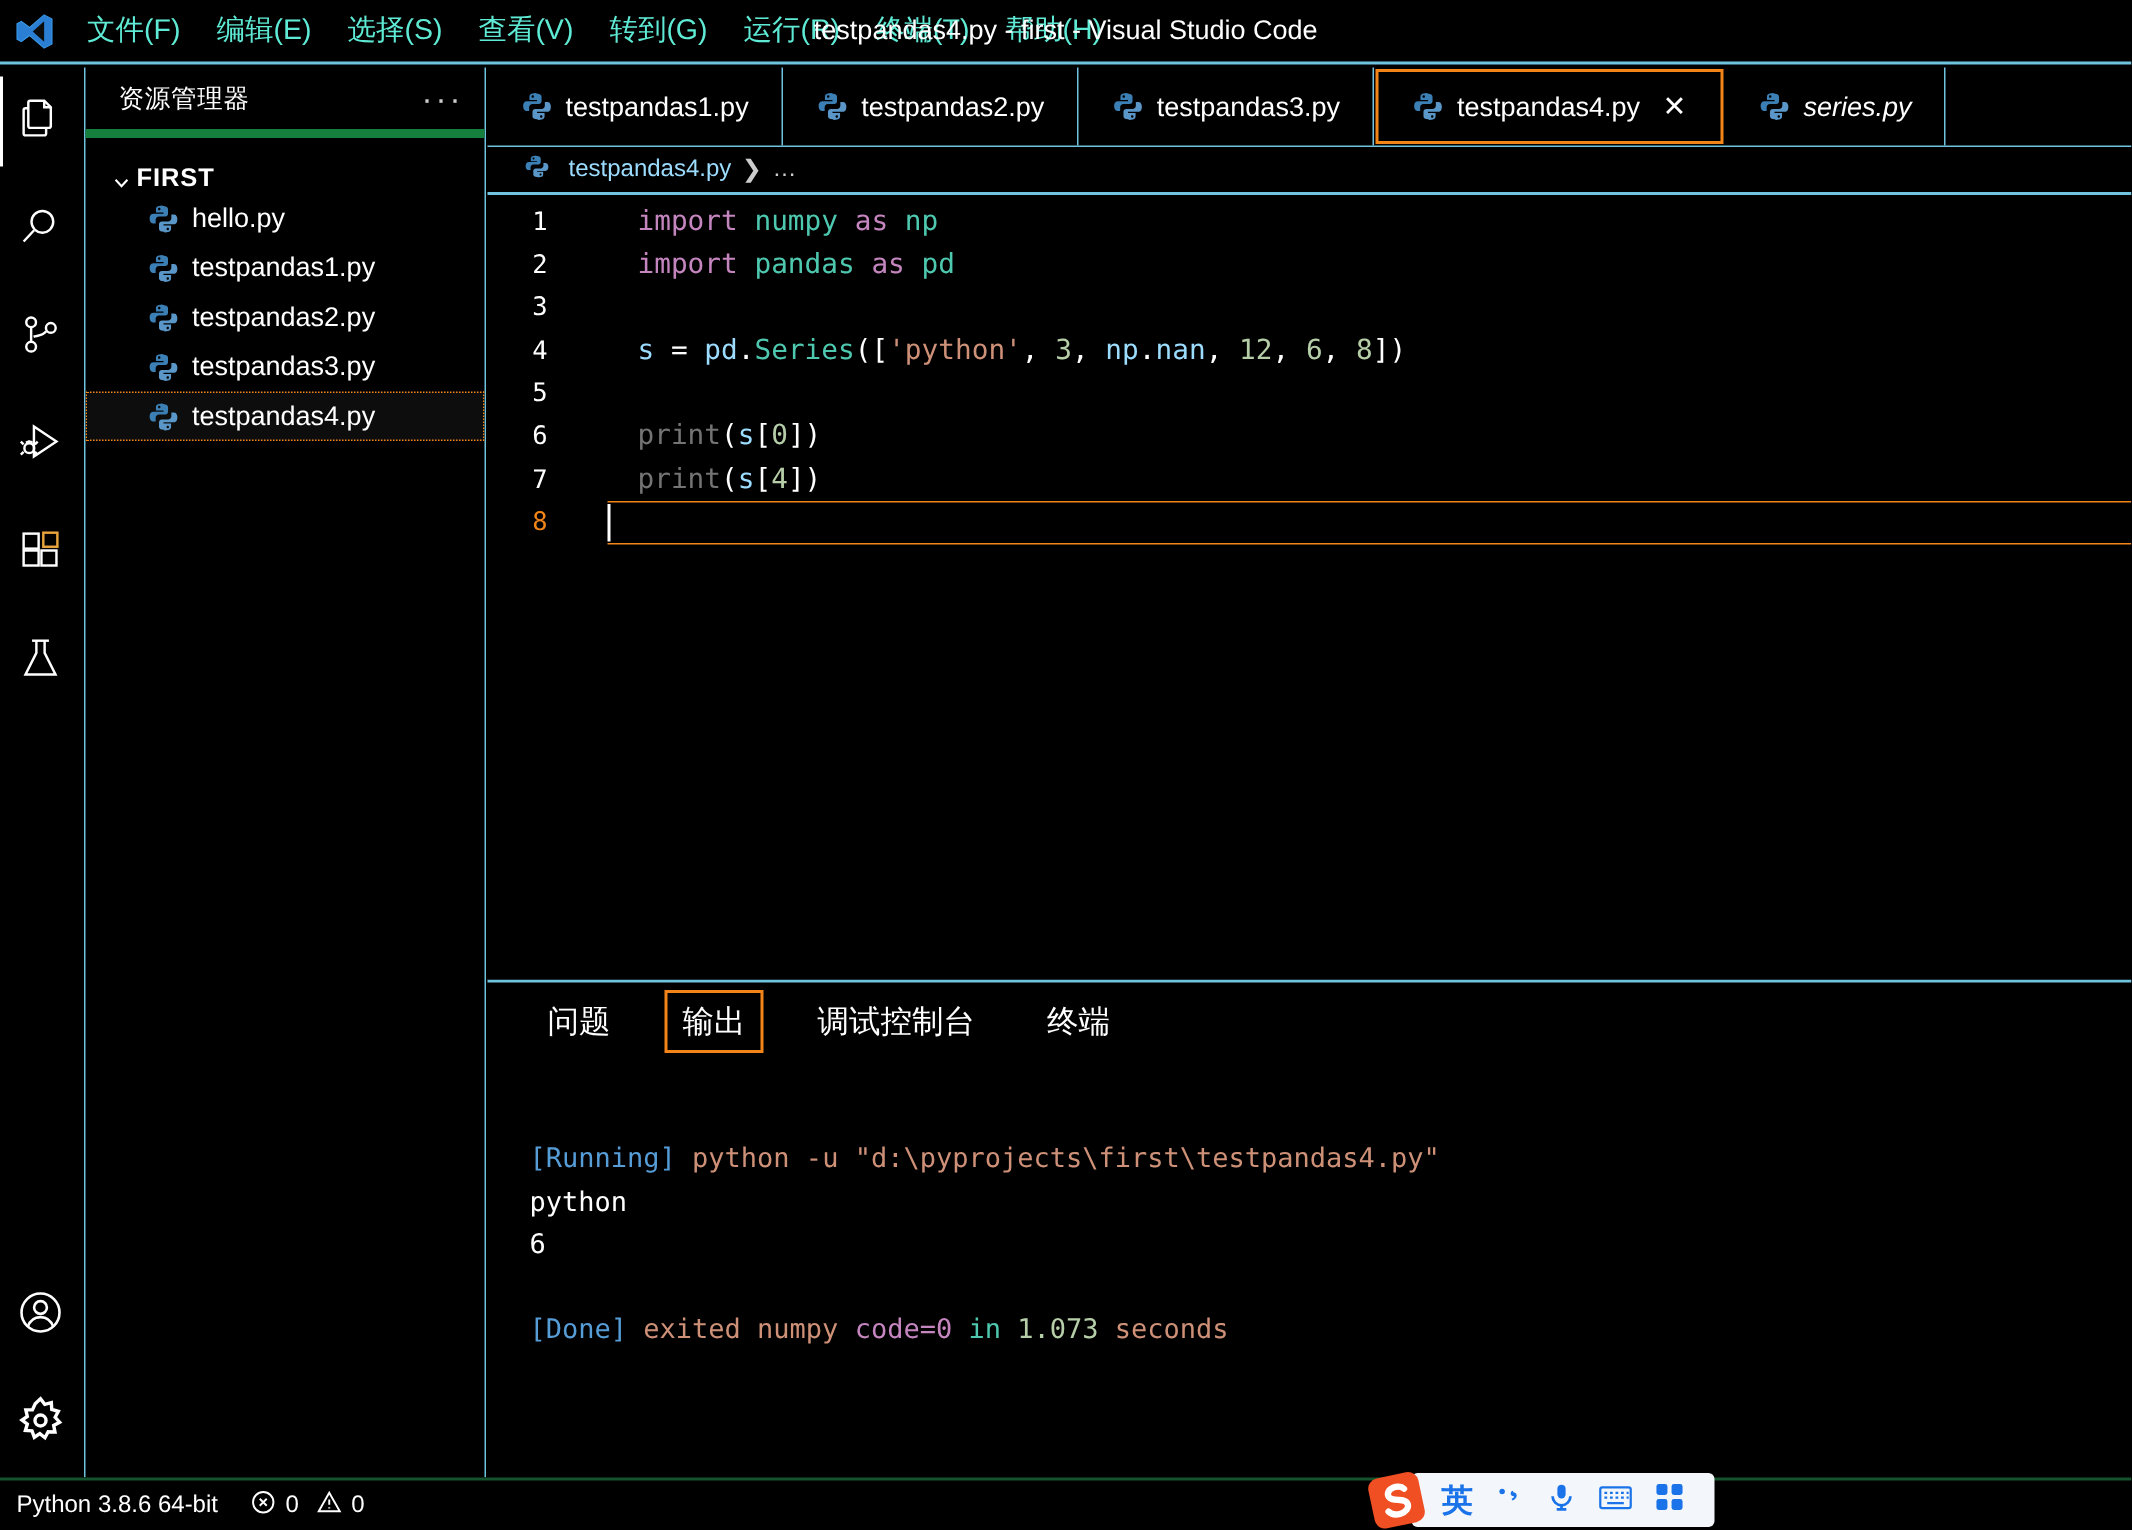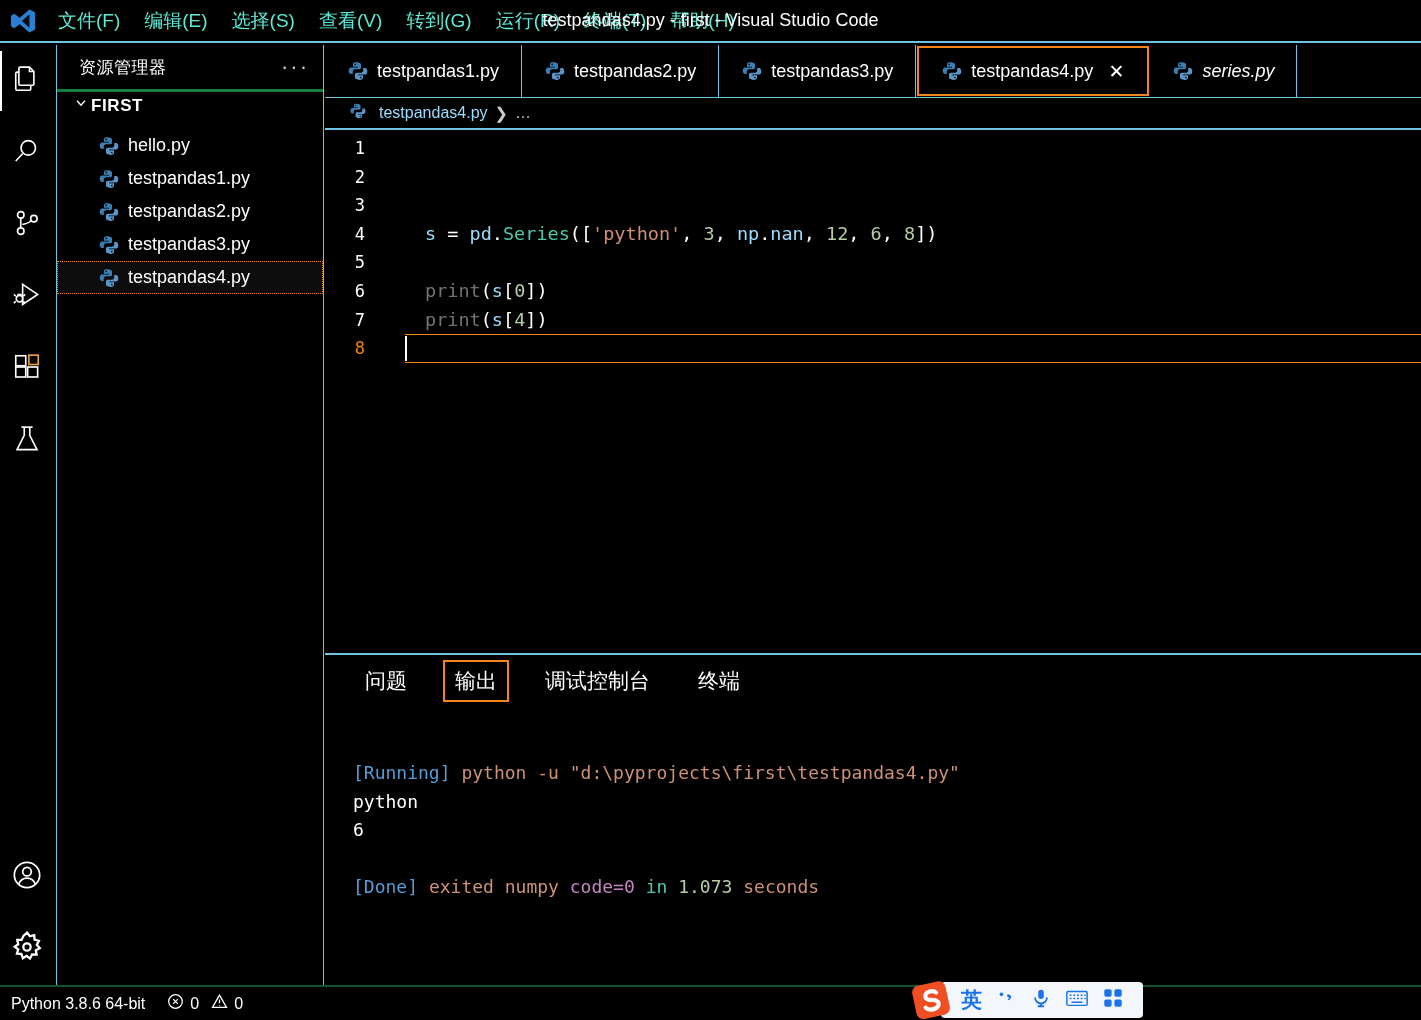--- a/index.html
+++ b/index.html
@@ -45,27 +45,27 @@
 
   
   .sidebar {
     position: absolute; left: 56px; top: 45px; width: 268px; bottom: 35px;
     background: #000;
     border-left: 1px solid #6FC3DF; border-right: 1px solid #6FC3DF;
     display: flex; flex-direction: column;
   }
   .sidebar-header {
     height: 47px; display: flex; align-items: center; justify-content: space-between;
-    padding: 0 14px 0 22px; border-bottom: 3px solid #15803d;
+    padding: 0 14px 0 22px; border-bottom: 6px solid #15803d;
   }
   .sidebar-title { color: #ffffff; font-size: 17px; letter-spacing: 0.5px; }
   .sidebar-dots { color: #cccccc; font-size: 22px; letter-spacing: 2px; cursor: pointer; line-height: 10px; }
   .tree { flex: 1; overflow: hidden; padding-top: 4px; }
   .tree-section {
-    display: flex; align-items: flex-start; height: 33px; padding-left: 14px; cursor: pointer;
+    display: flex; align-items: flex-end; height: 33px; padding-left: 14px; cursor: pointer;
   }
   .chevron { width: 20px; display: inline-flex; align-items: center; justify-content: center; color: #fff; }
   .tree-section-label { color: #ffffff; font-size: 17px; font-weight: bold; letter-spacing: 0.6px; }
   .tree-row {
     display: flex; align-items: center; height: 33px; padding-left: 40px; cursor: pointer;
     border: 1px dotted transparent;
   }
   .tree-row.selected { background: #0d0d0d; border: 1px dotted #F38518; }
   .py-icon { width: 22px; height: 22px; margin-right: 8px; flex: none; }
   .tree-label { color: #ffffff; font-size: 18px; }
@@ -424,23 +424,25 @@
     </span>
     <span class="bc-label">testpandas4.py</span>
     <span class="bc-sep">❯</span>
     <span class="bc-dots">…</span>
   </div>
 
   <div class="code-wrap">
     <div class="code" id="code-lines">
         <div class="cline">
           <div class="lnum">1</div>
+          <div class="ctext"><span class="kw">import</span><span class="punct"> </span><span class="mod">numpy</span><span class="punct"> </span><span class="kw">as</span><span class="punct"> </span><span class="mod">np</span></div>
         </div>
         <div class="cline">
           <div class="lnum">2</div>
+          <div class="ctext"><span class="kw">import</span><span class="punct"> </span><span class="mod">pandas</span><span class="punct"> </span><span class="kw">as</span><span class="punct"> </span><span class="mod">pd</span></div>
         </div>
         <div class="cline">
           <div class="lnum">3</div>
           <div class="ctext"></div>
         </div>
         <div class="cline">
           <div class="lnum">4</div>
           <div class="ctext"><span class="var">s</span><span class="op"> = </span><span class="var">pd</span><span class="punct">.</span><span class="mod">Series</span><span class="punct">([</span><span class="str">'python'</span><span class="punct">, </span><span class="num">3</span><span class="punct">, </span><span class="var">np</span><span class="punct">.</span><span class="var">nan</span><span class="punct">, </span><span class="num">12</span><span class="punct">, </span><span class="num">6</span><span class="punct">, </span><span class="num">8</span><span class="punct">])</span></div>
         </div>
         <div class="cline">

